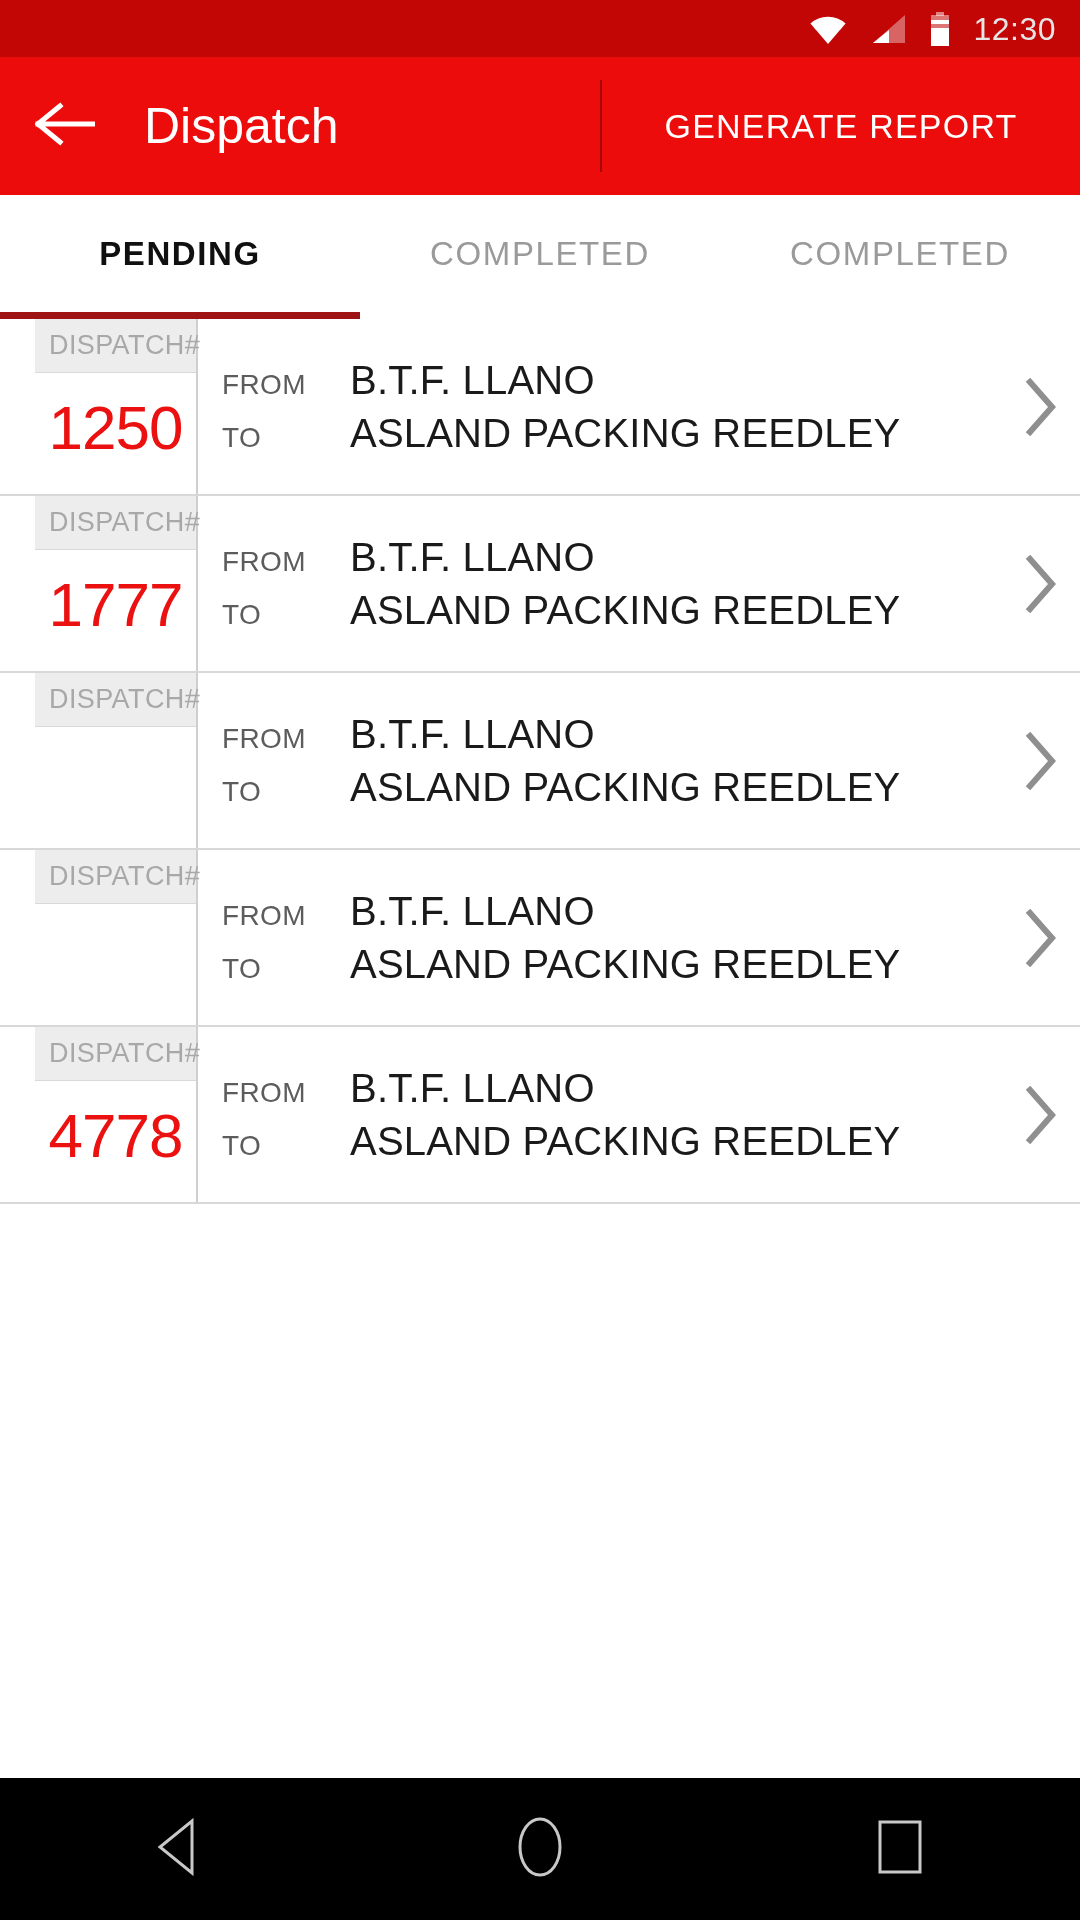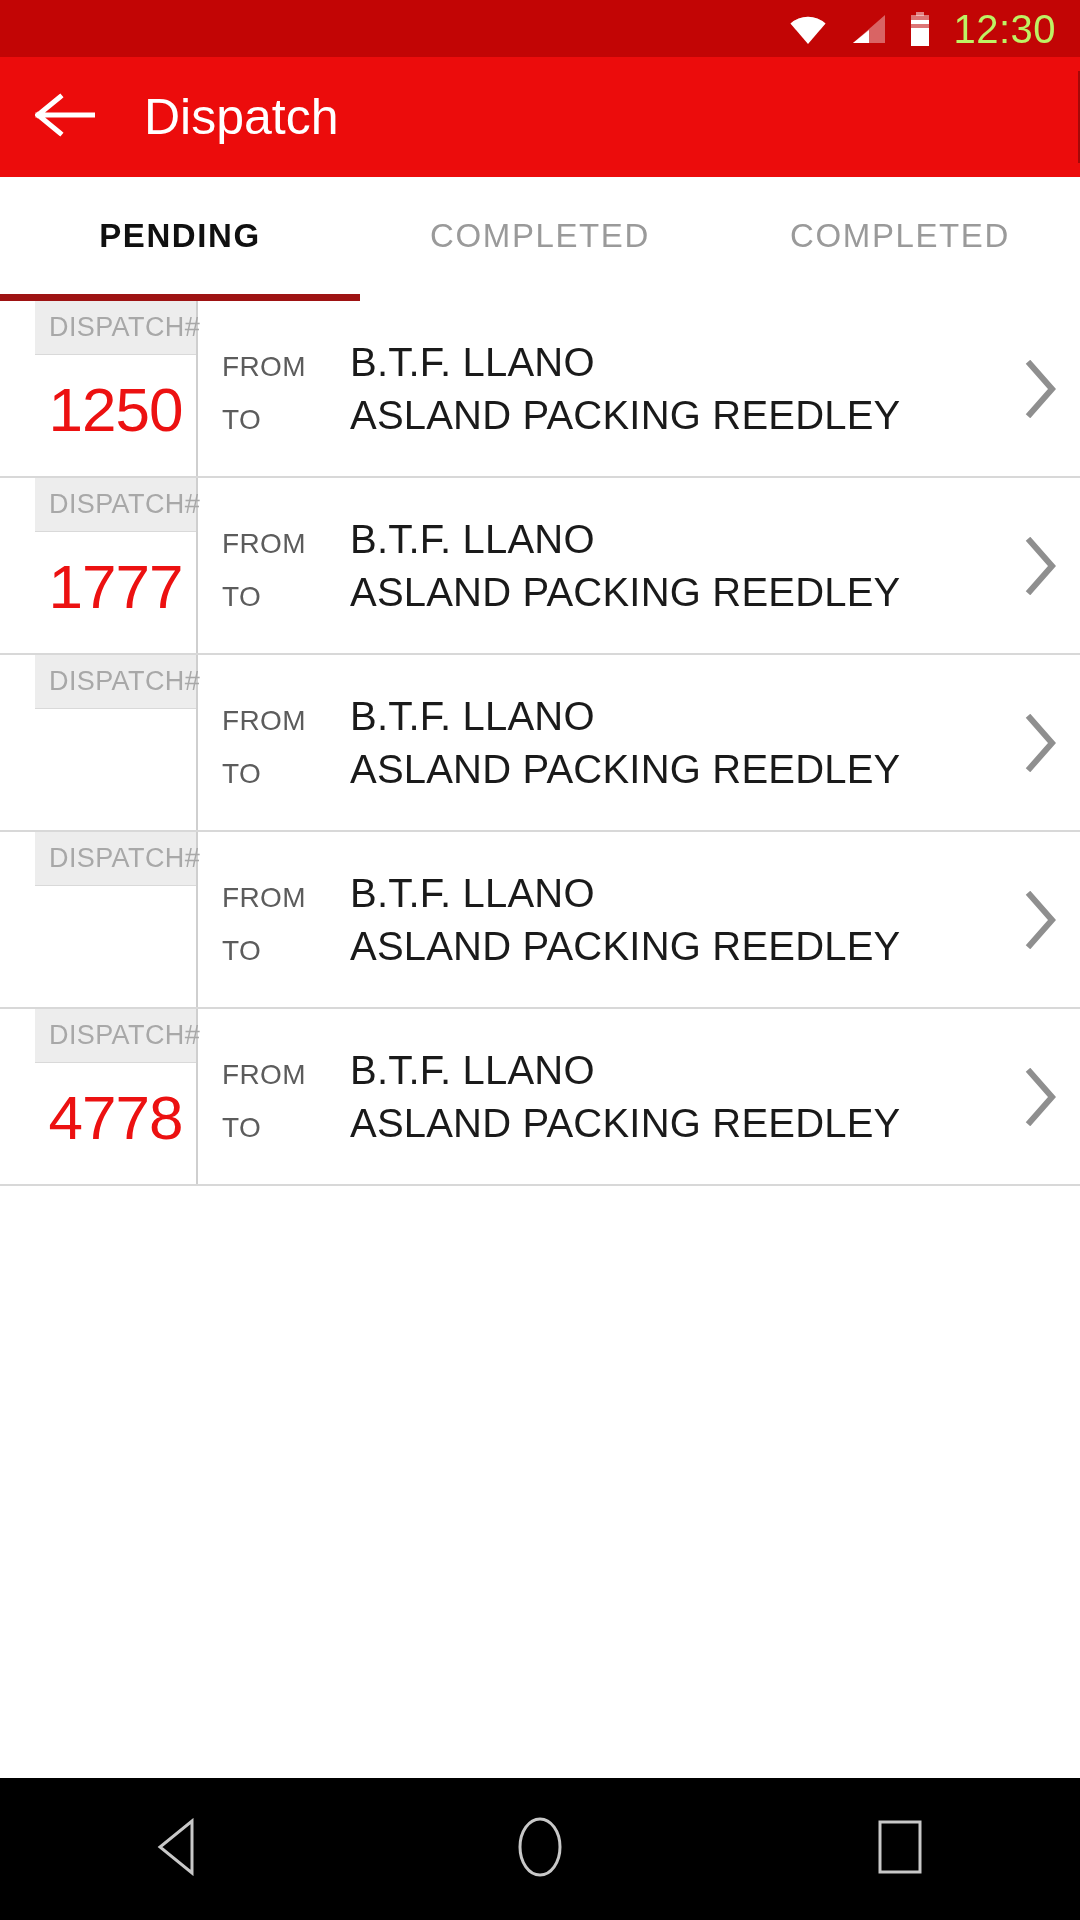--- a/index.html
+++ b/index.html
@@ -37,31 +37,31 @@
   .status-icons {
     display: flex;
     align-items: center;
     gap: 22px;
   }
   .sb-icon {
     display: block;
     line-height: 0;
   }
   .status-time {
-    color: #bef264;
-    font-size: 40px;
+    color: #e5e5e5;
+    font-size: 32px;
     font-weight: 400;
     letter-spacing: 0.5px;
     margin-left: 22px;
     line-height: 1;
   }
 
   
   .app-bar {
-    height: 120px;
+    height: 138px;
     background: #ec0c0c;
     display: flex;
     align-items: center;
     flex: 0 0 auto;
     position: relative;
   }
   .back-btn {
     width: 130px;
     display: flex;
     align-items: center;
@@ -270,20 +270,21 @@
   <div class="app-bar">
     <div class="back-btn">
       <span>
         <svg width="60" height="44" viewBox="0 0 60 44">
           <path d="M3 22 L25 4 M3 22 L25 40 M3 22 L58 22" stroke="#ffffff" stroke-width="5" fill="none" stroke-linecap="square"></path>
         </svg>
       </span>
     </div>
     <div class="app-title">Dispatch</div>
     <div class="appbar-divider"></div>
+    <div class="generate-report">GENERATE REPORT</div>
   </div>
 
   <div class="tab-bar">
     <div class="tab active">PENDING</div>
     <div class="tab">COMPLETED</div>
     <div class="tab">COMPLETED</div>
     <div class="tab-indicator"></div>
   </div>
 
   <div class="list" id="dispatch-list">

